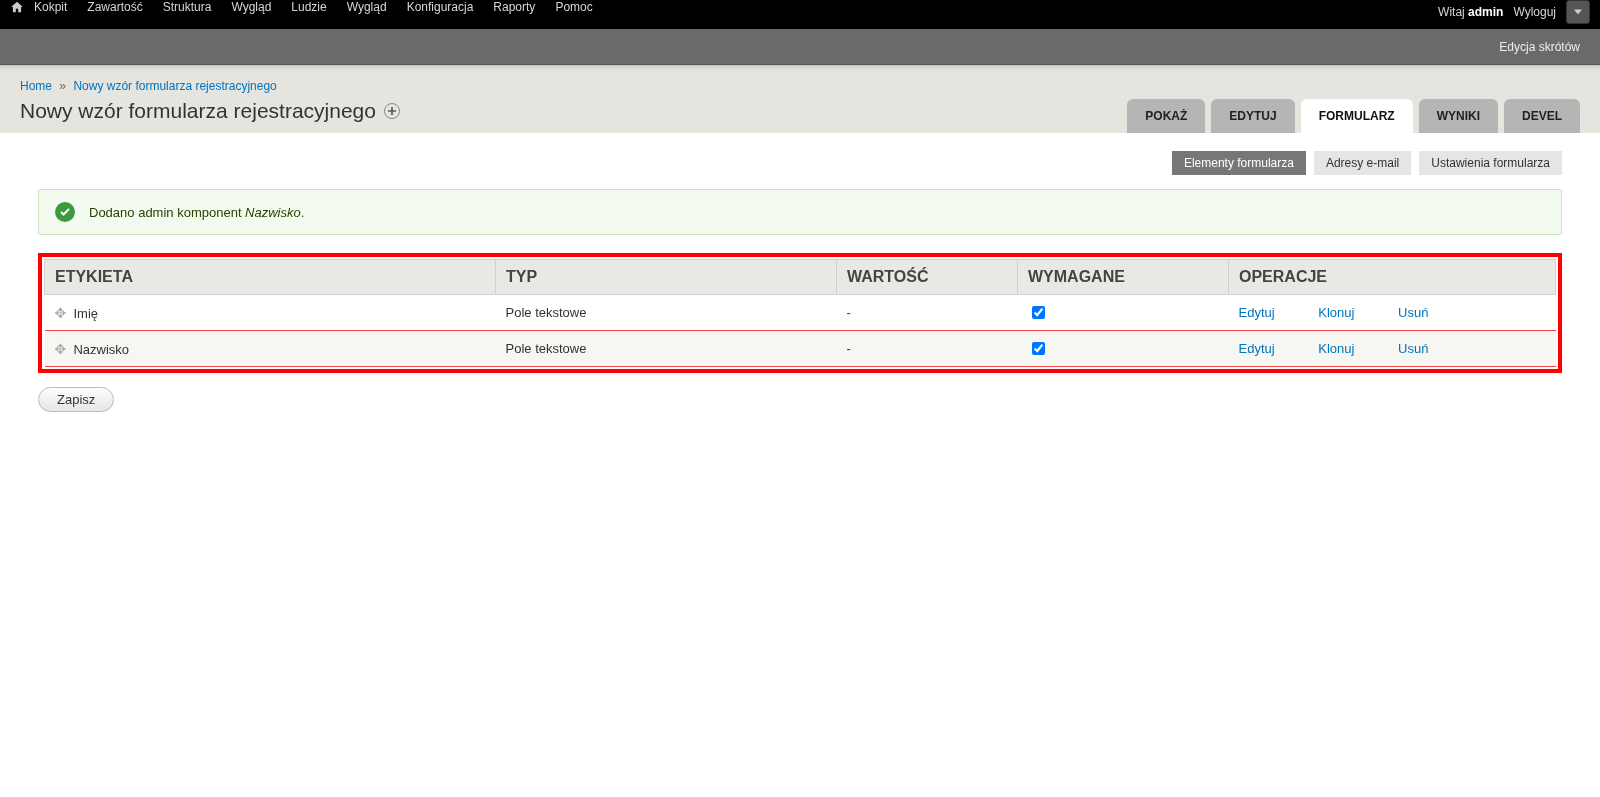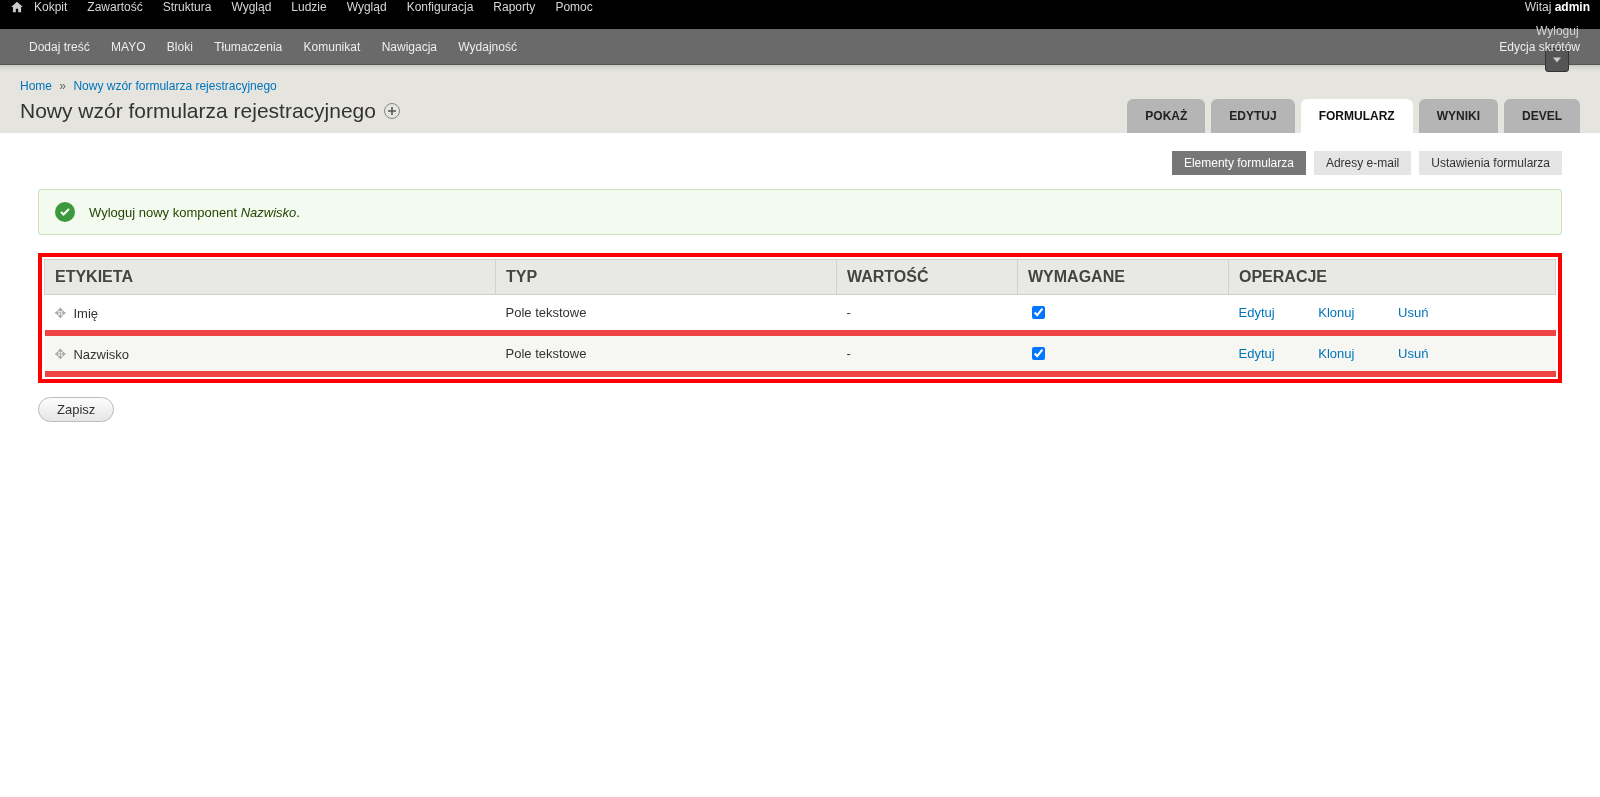--- a/index.html
+++ b/index.html
@@ -1,21 +1,21 @@
 <!DOCTYPE html>
 <html><head>
 <meta charset="utf-8">
 <style>
   html,body{margin:0;padding:0;font-family:"Lucida Grande","Lucida Sans Unicode",Verdana,sans-serif;font-size:13px;color:#333;background:#fff;}
   a{color:#0074bd;text-decoration:none;cursor:pointer;}
   
   .topbar{background:#000;color:#ccc;height:29px;display:flex;align-items:flex-start;padding:0 10px;font-size:12px;}
   .topbar .menu{display:flex;gap:0;}
   .topbar .menu span{padding:0 10px;color:#d6d6d6;cursor:pointer;}
-  .topbar .right{margin-left:auto;display:flex;align-items:center;gap:10px;flex-direction:column;}
+  .topbar .right{margin-left:auto;display:flex;align-items:center;gap:10px;}
   .topbar .right span{color:#d6d6d6;}
   .topbar .right b{color:#fff;font-weight:bold;}
   .dropdown-btn{width:22px;height:22px;background:#555;border:1px solid #333;border-radius:3px;display:flex;align-items:center;justify-content:center;}
   .home-ico svg{display:block;}
   
   .shortcutbar{background:#6a6a6a;height:35px;display:flex;align-items:center;padding:0 20px;color:#eee;font-size:12px;border-bottom:1px solid #555;}
   .shortcutbar .left span{padding:0 9px;cursor:pointer;color:#eee;}
   .shortcutbar .right{margin-left:auto;color:#eee;cursor:pointer;}
   
   .bc-wrap{background:#e5e4de;padding:10px 20px 0 20px;box-shadow:inset 0 6px 6px -6px rgba(0,0,0,.25);}
@@ -36,21 +36,21 @@
   .secondary-tabs span.active{background:#777;color:#fff;}
   
   .status{background:#f3faef;border:1px solid #c9e1bd;color:#234600;padding:12px 16px;border-radius:3px;display:flex;align-items:center;gap:14px;margin-bottom:18px;font-size:13px;}
   .status em{font-style:italic;}
   .check-ico{width:20px;height:20px;border-radius:50%;background:#3c9a3c;display:flex;align-items:center;justify-content:center;color:#fff;font-size:13px;}
   
   .highlight{border:4px solid #f00;padding:2px;}
   .toggle-weights{text-align:right;color:#0074bd;font-size:12px;padding:4px 4px 2px 0;}
   table.components{width:100%;border-collapse:collapse;font-size:13px;}
   table.components th{background:#e8e8e4;border:1px solid #d0d0cc;text-align:left;padding:8px 10px;font-size:16px;color:#444;font-weight:bold;text-transform:uppercase;}
-  table.components td{border-bottom:6px solid #ef4444;padding:8px 10px;vertical-align:middle;}
+  table.components td{border-bottom:1px solid #ef4444;padding:8px 10px;vertical-align:middle;}
   table.components tr.alt td{background:#f6f6f2;}
   .drag{color:#aaa;cursor:move;font-size:14px;}
   .ops a{margin-right:40px;color:#0074bd;}
   input[type=text].newcomp{width:170px;border:1px solid #aaa;padding:3px 6px;font-size:12px;color:#555;}
   select.typeselect{border:1px solid #aaa;padding:2px 4px;font-size:12px;width:120px;}
   .btn{background:linear-gradient(#fdfdfd,#e6e6e6);border:1px solid #bbb;border-radius:14px;padding:4px 18px;font-size:13px;color:#333;cursor:pointer;display:inline-block;}
   .save-row{margin-top:14px;}
   .col-label{width:430px;}
   .col-type{width:320px;}
   .col-value{width:160px;}
@@ -81,29 +81,20 @@
     <span>Wyloguj</span>
     <span class="dropdown-btn">
       <svg width="8" height="8" viewBox="0 0 10 10" fill="#ccc">
           <path d="M0 2h10L5 8z"></path>
         </svg>
     </span>
   </div>
 </div>
 
 <div class="shortcutbar">
-  <div class="left">
-    <span>Dodaj treść</span>
-    <span>MAYO</span>
-    <span>Bloki</span>
-    <span>Tłumaczenia</span>
-    <span>Komunikat</span>
-    <span>Nawigacja</span>
-    <span>Wydajność</span>
-  </div>
   <div class="right">Edycja skrótów</div>
 </div>
 
 <div class="bc-wrap">
   <div class="breadcrumb">
     <a>Home</a>
     <span class="sep">»</span>
     <a>Nowy wzór formularza rejestracyjnego</a>
   </div>
   <div class="titlebar">
@@ -133,21 +124,21 @@
     <span>Ustawienia formularza</span>
   </div>
 
   <div class="status">
     <span class="check-ico">
       <svg width="12" height="12" viewBox="0 0 24 24" fill="none" stroke="#fff" stroke-width="4">
           <path d="M4 12l5 5L20 6"></path>
         </svg>
     </span>
     <span>
-      <span>Wyloguj nowy komponent </span><em>Nazwisko</em><span>.</span>
+      <span>Dodano admin komponent </span><em>Nazwisko</em><span>.</span>
     </span>
   </div>
 
   <div class="highlight">
     <table class="components">
       <thead>
         <tr>
           <th class="col-label">ETYKIETA</th>
           <th class="col-type">TYP</th>
           <th class="col-value">WARTOŚĆ</th>

